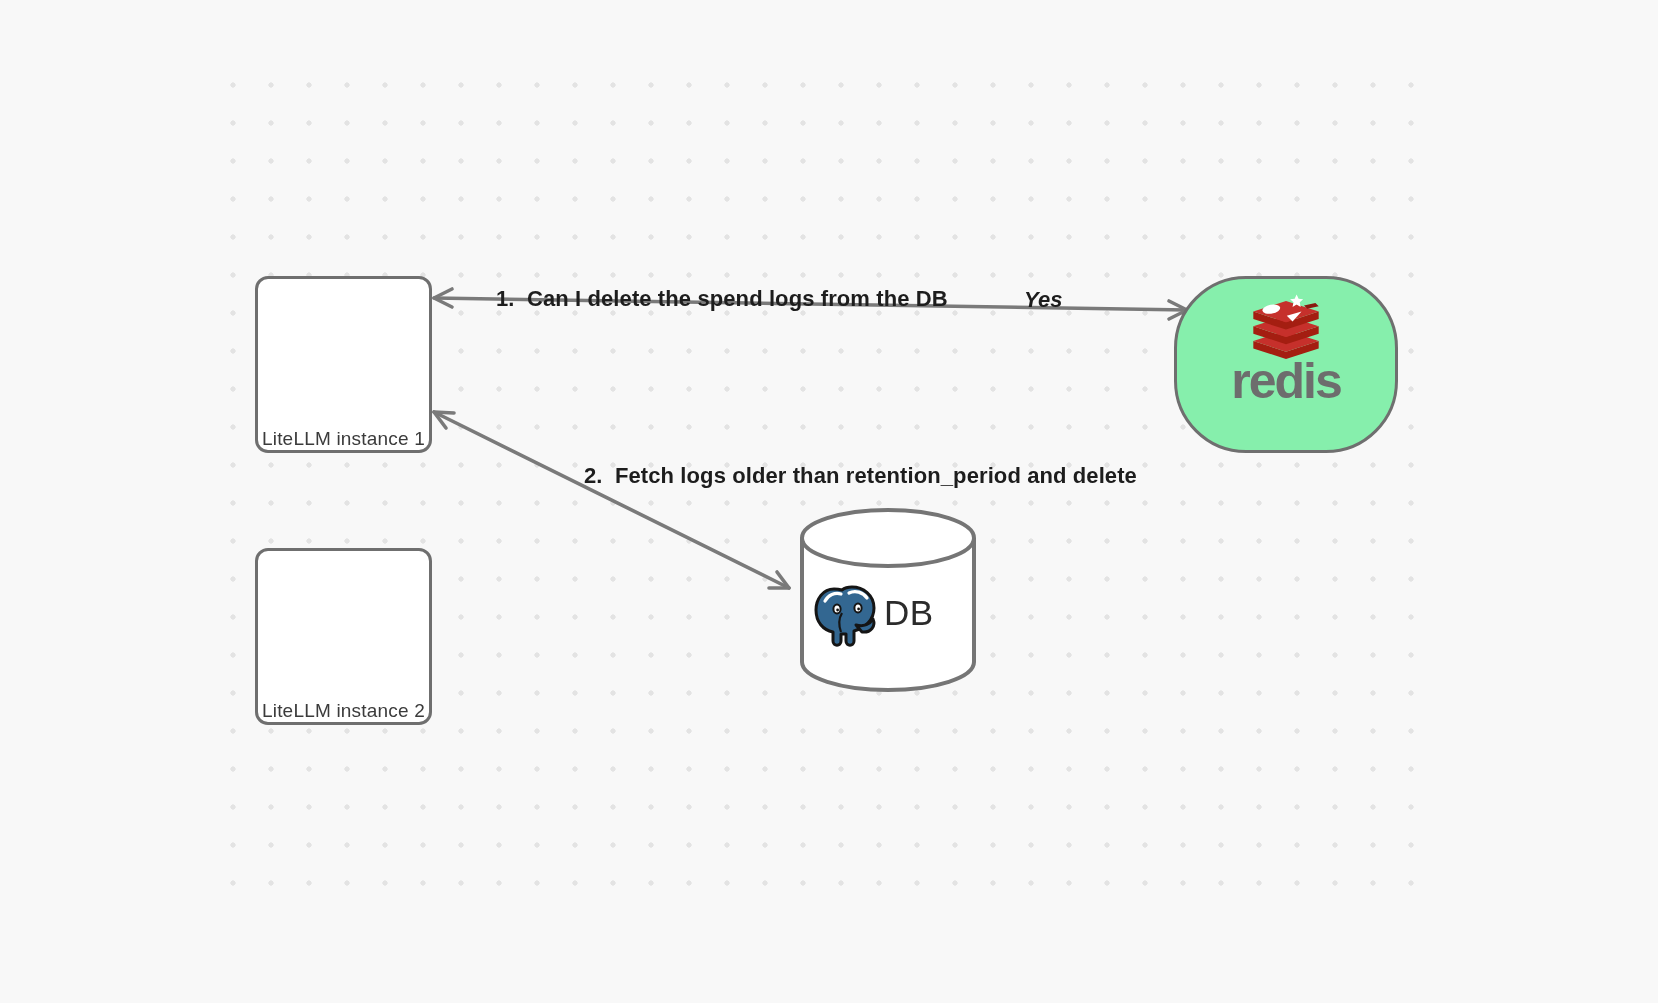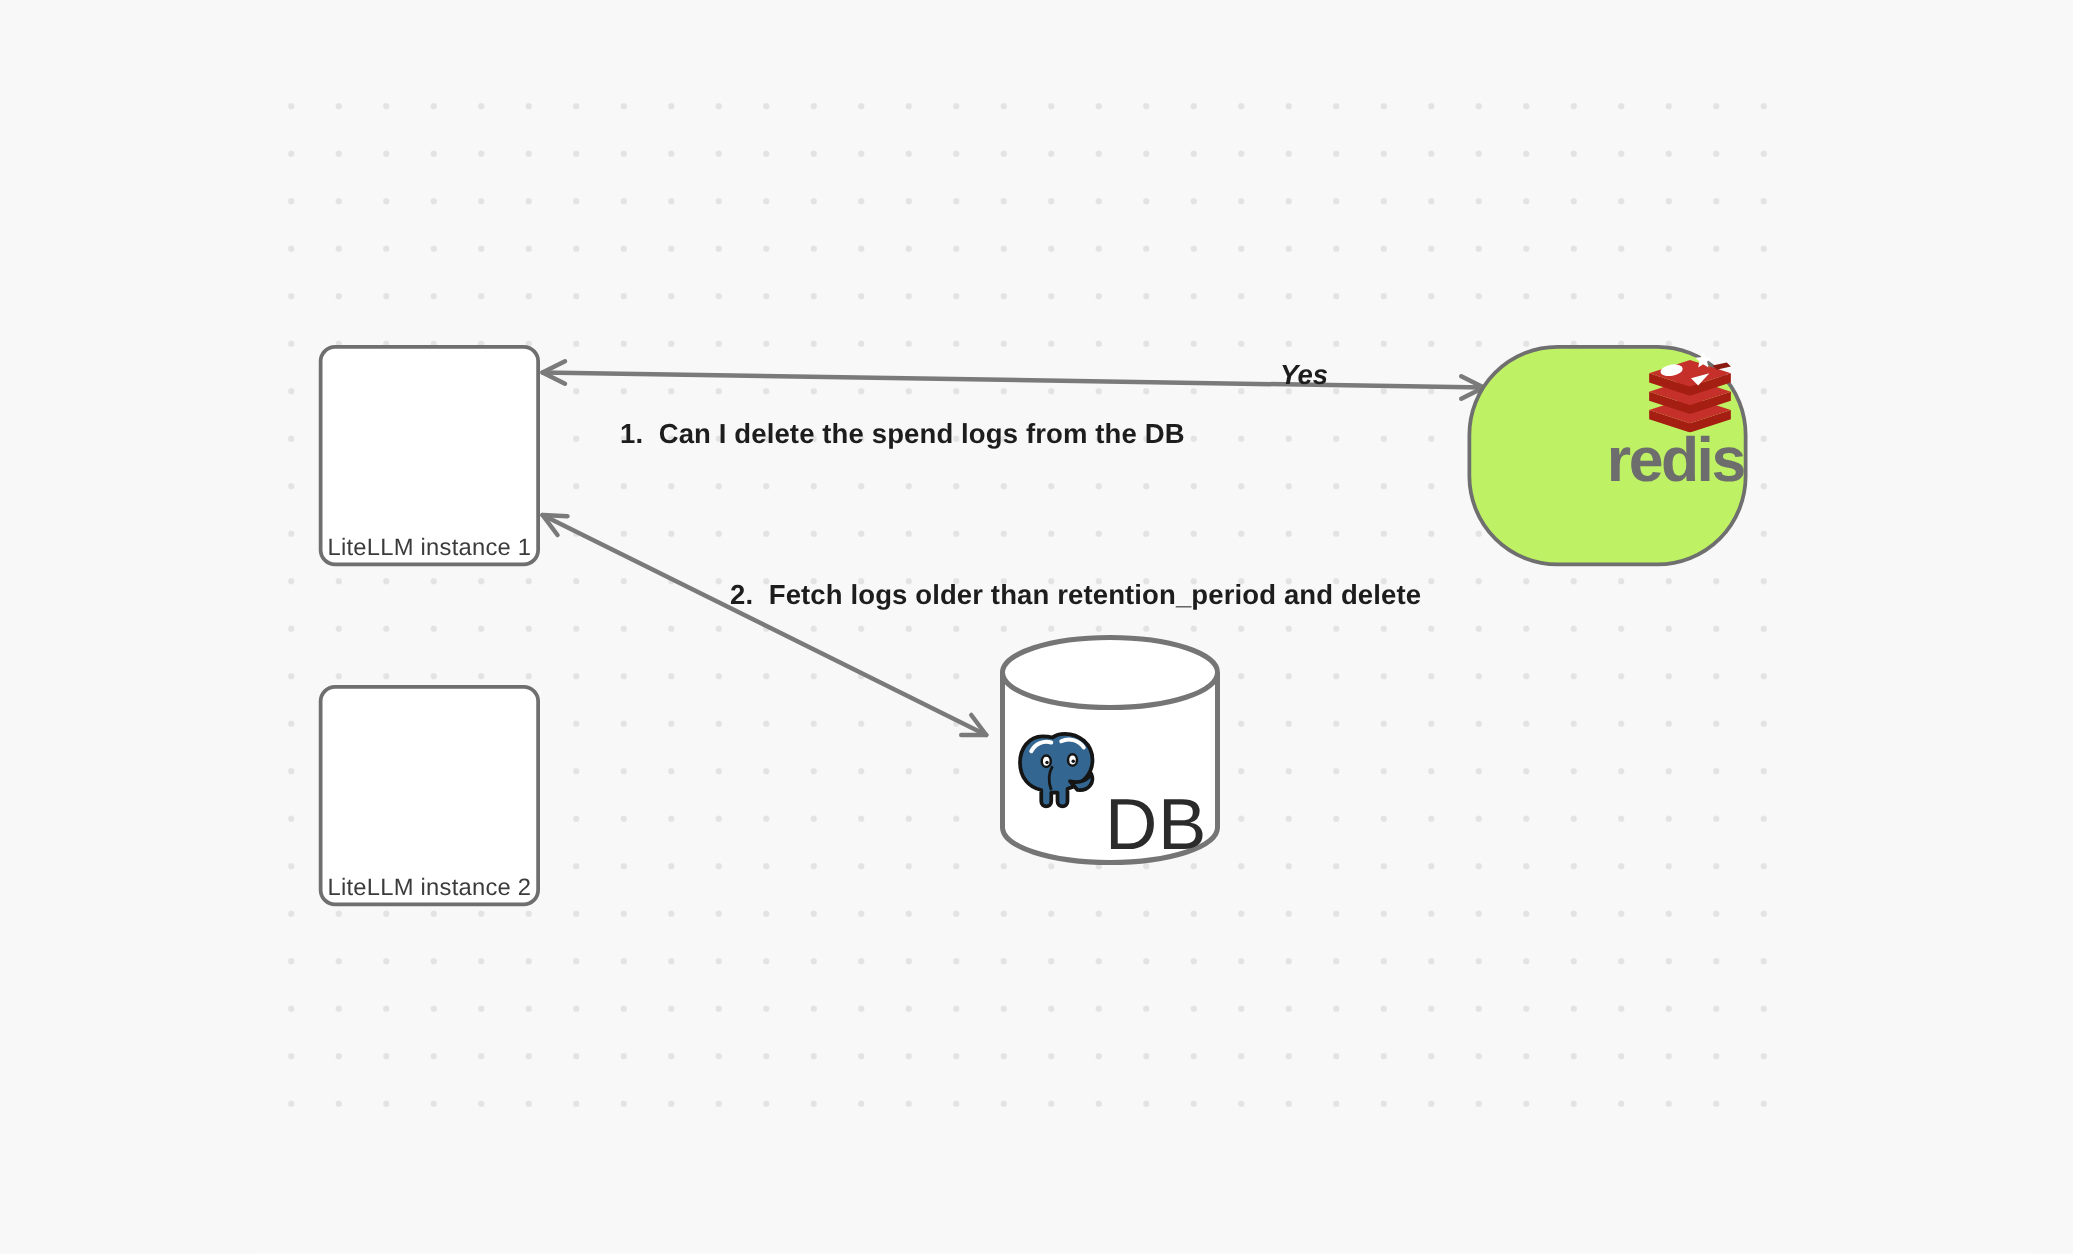--- a/index.html
+++ b/index.html
@@ -21,44 +21,43 @@
     z-index:2;
   }
   .instance-label{
     font-size:19px;color:#3b3b3b;letter-spacing:0.2px;
   }
   #instance-1{top:276px;}
   #instance-2{top:516px;margin-top:32px;}
   #instance-3{top:754px;}
   #redis-node{
     position:absolute;left:1174px;top:276px;width:224px;height:177px;box-sizing:border-box;
-    border:3.5px solid #6f6f6f;border-radius:72px;background:#bef264;
-    display:flex;flex-direction:column;align-items:flex-end;justify-content:flex-start;
-    z-index:2;
+    border:3.5px solid #6f6f6f;border-radius:72px;background:#86efac;
+    display:flex;flex-direction:column;align-items:center;justify-content:flex-start;
+    padding-top:13px;z-index:2;
   }
   #redis-wordmark{
     font-size:50px;font-weight:700;color:#6d6d6d;letter-spacing:-2px;line-height:1;
     margin-top:-3px;
   }
   #db-node{
     position:absolute;left:796px;top:502px;width:184px;height:196px;z-index:2;
   }
   #db-node .cyl{position:absolute;left:0;top:0;}
   #pg-elephant{position:absolute;left:16px;top:78px;}
   #db-label{
-    position:absolute;left:88px;top:93px;font-size:58px;color:#2b2b2b;line-height:1;
+    position:absolute;left:88px;top:93px;font-size:35px;color:#2b2b2b;line-height:1;
     letter-spacing:0.5px;
-    margin-top:36px;
   }
   #edges-layer{position:absolute;left:0;top:0;z-index:1;}
   .edge-label{
     position:absolute;font-size:22px;font-weight:700;color:#1d1d1d;line-height:26px;
     white-space:pre;z-index:3;letter-spacing:0.1px;
   }
-  #edge1-label{left:496px;top:286px;margin-top:48px;}
+  #edge1-label{left:496px;top:286px;}
   #edge1-response{left:1024px;top:287px;font-style:italic;}
   #edge2-label{left:584px;top:463px;text-align:right;}
 </style>
 </head>
 <body>
 
 <div id="canvas">
 
   <div id="dot-grid"></div>
 

